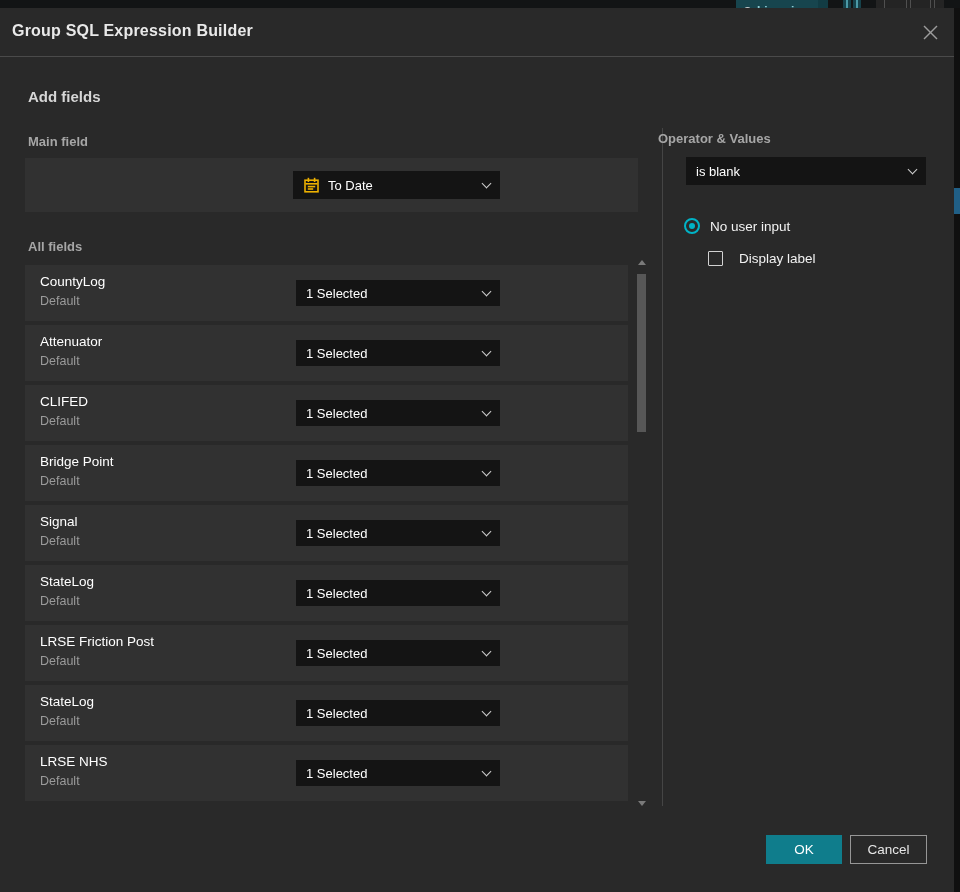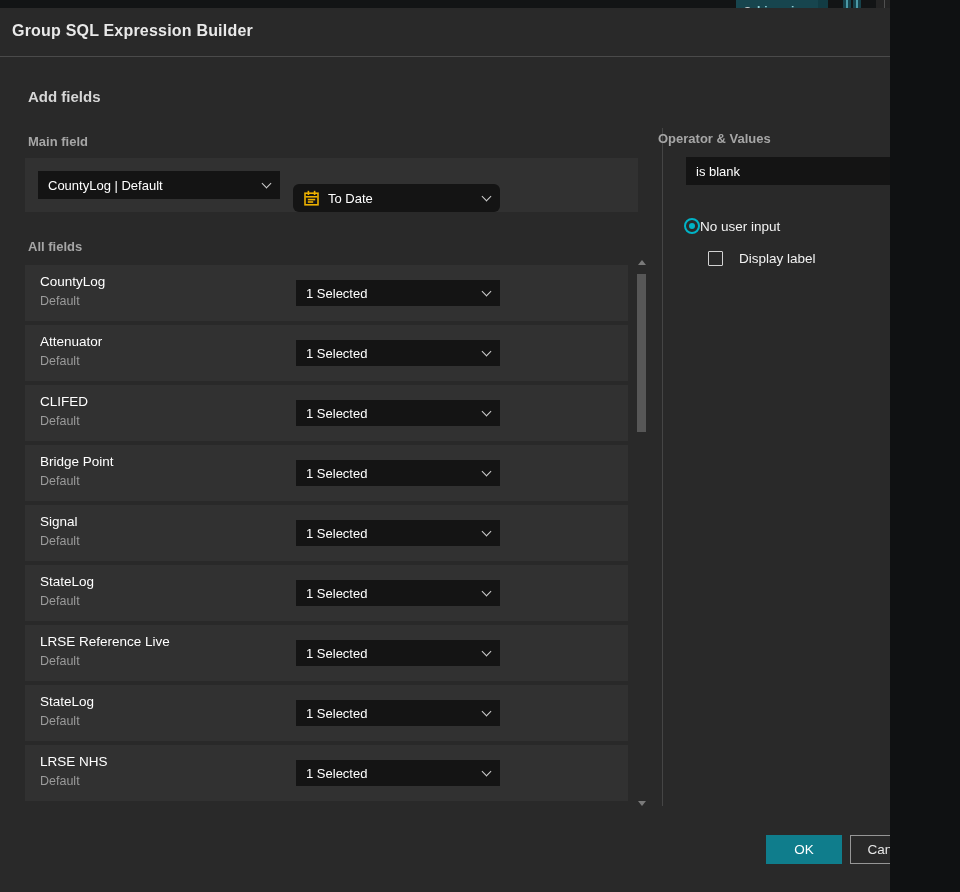--- a/index.html
+++ b/index.html
@@ -1,18 +1,18 @@
 <!DOCTYPE html>
 <html><head>
 <meta charset="utf-8">
 <style>
   * { margin:0; padding:0; box-sizing:border-box; }
   html,body { background:#0f1112; }
   body { font-family:"Liberation Sans","DejaVu Sans",sans-serif; }
-  .stage { position:relative; width:890px; height:892px; overflow:hidden; background:#404040; }
+  .stage { position:relative; width:960px; height:892px; overflow:hidden; background:#404040; }
 
   
   .backdrop-strip { position:absolute; left:0; top:0; width:960px; height:8px; background:#121415; overflow:hidden; }
   .live-pill { position:absolute; left:736px; top:0; width:82px; height:14px; background:#17454e; display:flex; align-items:center; gap:6px; padding-left:8px; }
   .live-pill .dot { width:7px; height:7px; border-radius:50%; background:#c9cdce; margin-top:6px; }
   .live-pill .txt { color:#8fccd6; font-size:12px; font-weight:bold; margin-top:7px; white-space:nowrap; }
   .frag { position:absolute; top:0; height:8px; }
 
   
   .dialog { position:absolute; left:0; top:8px; width:954px; height:884px; background:#292929; }
@@ -28,39 +28,39 @@
   .h-sub { position:absolute; font-size:13px; font-weight:bold; color:#a6a6a6; }
 
   .main-box { position:absolute; left:25px; top:150px; width:613px; height:54px; background:#313131; }
 
   .dd { background:#141414; display:flex; align-items:center; justify-content:space-between; padding:0 10px; cursor:pointer; }
   .dd .dd-text { color:#ffffff; font-size:13px; white-space:nowrap; }
   .chev { width:7px; height:7px; border-right:1.6px solid #cfcfcf; border-bottom:1.6px solid #cfcfcf; transform:rotate(45deg); margin-top:-4px; flex:none; }
   .dd-left { display:flex; align-items:center; gap:8px; }
 
   .dd-field  { position:absolute; left:13px;  top:13px; width:242px; height:28px; }
-  .dd-type   { position:absolute; left:268px; top:26px; width:207px; height:28px;border-radius:6px; }
+  .dd-type   { position:absolute; left:268px; top:13px; width:207px; height:28px; }
 
   .rows { position:absolute; left:25px; top:257px; width:603px; }
   .field-row { position:relative; width:603px; height:56px; background:#313131; margin-bottom:4px; }
   .row-name { position:absolute; left:15px; top:9px;  font-size:13.5px; color:#ffffff; }
   .row-sub  { position:absolute; left:15px; top:29px; font-size:12.5px; color:#9b9b9b; }
   .row-dd   { position:absolute; left:271px; top:15px; width:204px; height:26px;align-items:center; }
 
   
   .scrollbar { position:absolute; left:637px; top:252px; width:10px; height:546px; }
   .sb-up   { position:absolute; left:1px; top:0; width:0; height:0; border-left:4px solid transparent; border-right:4px solid transparent; border-bottom:5px solid #7a7a7a; cursor:pointer; }
   .sb-thumb{ position:absolute; left:0; top:14px; width:9px; height:158px; background:#575757; cursor:pointer; }
   .sb-down { position:absolute; left:1px; bottom:0; width:0; height:0; border-left:4px solid transparent; border-right:4px solid transparent; border-top:5px solid #7a7a7a; cursor:pointer; }
 
   .v-divider { position:absolute; left:662px; top:120px; width:1px; height:678px; background:#454545; }
 
   
   .dd-operator { position:absolute; left:686px; top:149px; width:240px; height:28px; }
-  .radio-row { position:absolute; left:684px; top:210px; display:flex; align-items:center; }
+  .radio-row { position:absolute; left:684px; top:210px; display:flex; align-items:center; gap:10px; }
   .radio { width:16px; height:16px; border-radius:50%; border:2px solid #00b3c6; position:relative; cursor:pointer; flex:none; }
   .radio-dot { position:absolute; left:3px; top:3px; width:6px; height:6px; border-radius:50%; background:#00b3c6; }
   .opt-label { color:#f2f2f2; font-size:13.5px; }
   .check-row { position:absolute; left:708px; top:243px; display:flex; align-items:center; gap:16px; }
   .checkbox { width:15px; height:15px; border:1.5px solid #d2d2d2; background:transparent; border-radius:1px; cursor:pointer; flex:none; }
 
   
   .btn { position:absolute; top:827px; height:29px; display:flex; align-items:center; justify-content:center; font-size:13.5px; cursor:pointer; }
   .btn-ok { left:766px; width:76px; background:#0f7d8c; color:#ffffff; border:1px solid #0f7d8c; }
   .btn-cancel { left:850px; width:77px; background:transparent; color:#e6e6e6; border:1px solid #969696;text-align:center; }
@@ -102,24 +102,20 @@
         </svg>
       </div>
     </div>
     <div class="hdr-divider"></div>
 
     <div class="h-add">Add fields</div>
 
     <div class="h-sub" style="left:28px; top:126px;">Main field</div>
 
     <div class="main-box">
-      <div class="dd dd-field">
-        <span class="dd-text">CountyLog | Default</span>
-        <span class="chev"></span>
-      </div>
       <div class="dd dd-type">
         <span class="dd-left">
           <svg width="17" height="17" viewBox="0 0 17 17" fill="none" stroke="#edb100" stroke-width="1.6">
             <rect x="2" y="3.2" width="13" height="11.6"></rect>
             <line x1="5.4" y1="0.8" x2="5.4" y2="5"></line>
             <line x1="11.6" y1="0.8" x2="11.6" y2="5"></line>
             <line x1="2.5" y1="6.8" x2="14.5" y2="6.8"></line>
             <line x1="4.8" y1="9.6" x2="12.2" y2="9.6"></line>
             <line x1="4.8" y1="12" x2="10.2" y2="12"></line>
           </svg>
@@ -180,21 +176,21 @@
   <div class="field-row">
     <div class="row-name">StateLog</div>
     <div class="row-sub">Default</div>
     <div class="dd row-dd">
       <span class="dd-text">1 Selected</span>
       <span class="chev"></span>
     </div>
   </div>
 
   <div class="field-row">
-    <div class="row-name">LRSE Reference Live</div>
+    <div class="row-name">LRSE Friction Post</div>
     <div class="row-sub">Default</div>
     <div class="dd row-dd">
       <span class="dd-text">1 Selected</span>
       <span class="chev"></span>
     </div>
   </div>
 
   <div class="field-row">
     <div class="row-name">StateLog</div>
     <div class="row-sub">Default</div>

